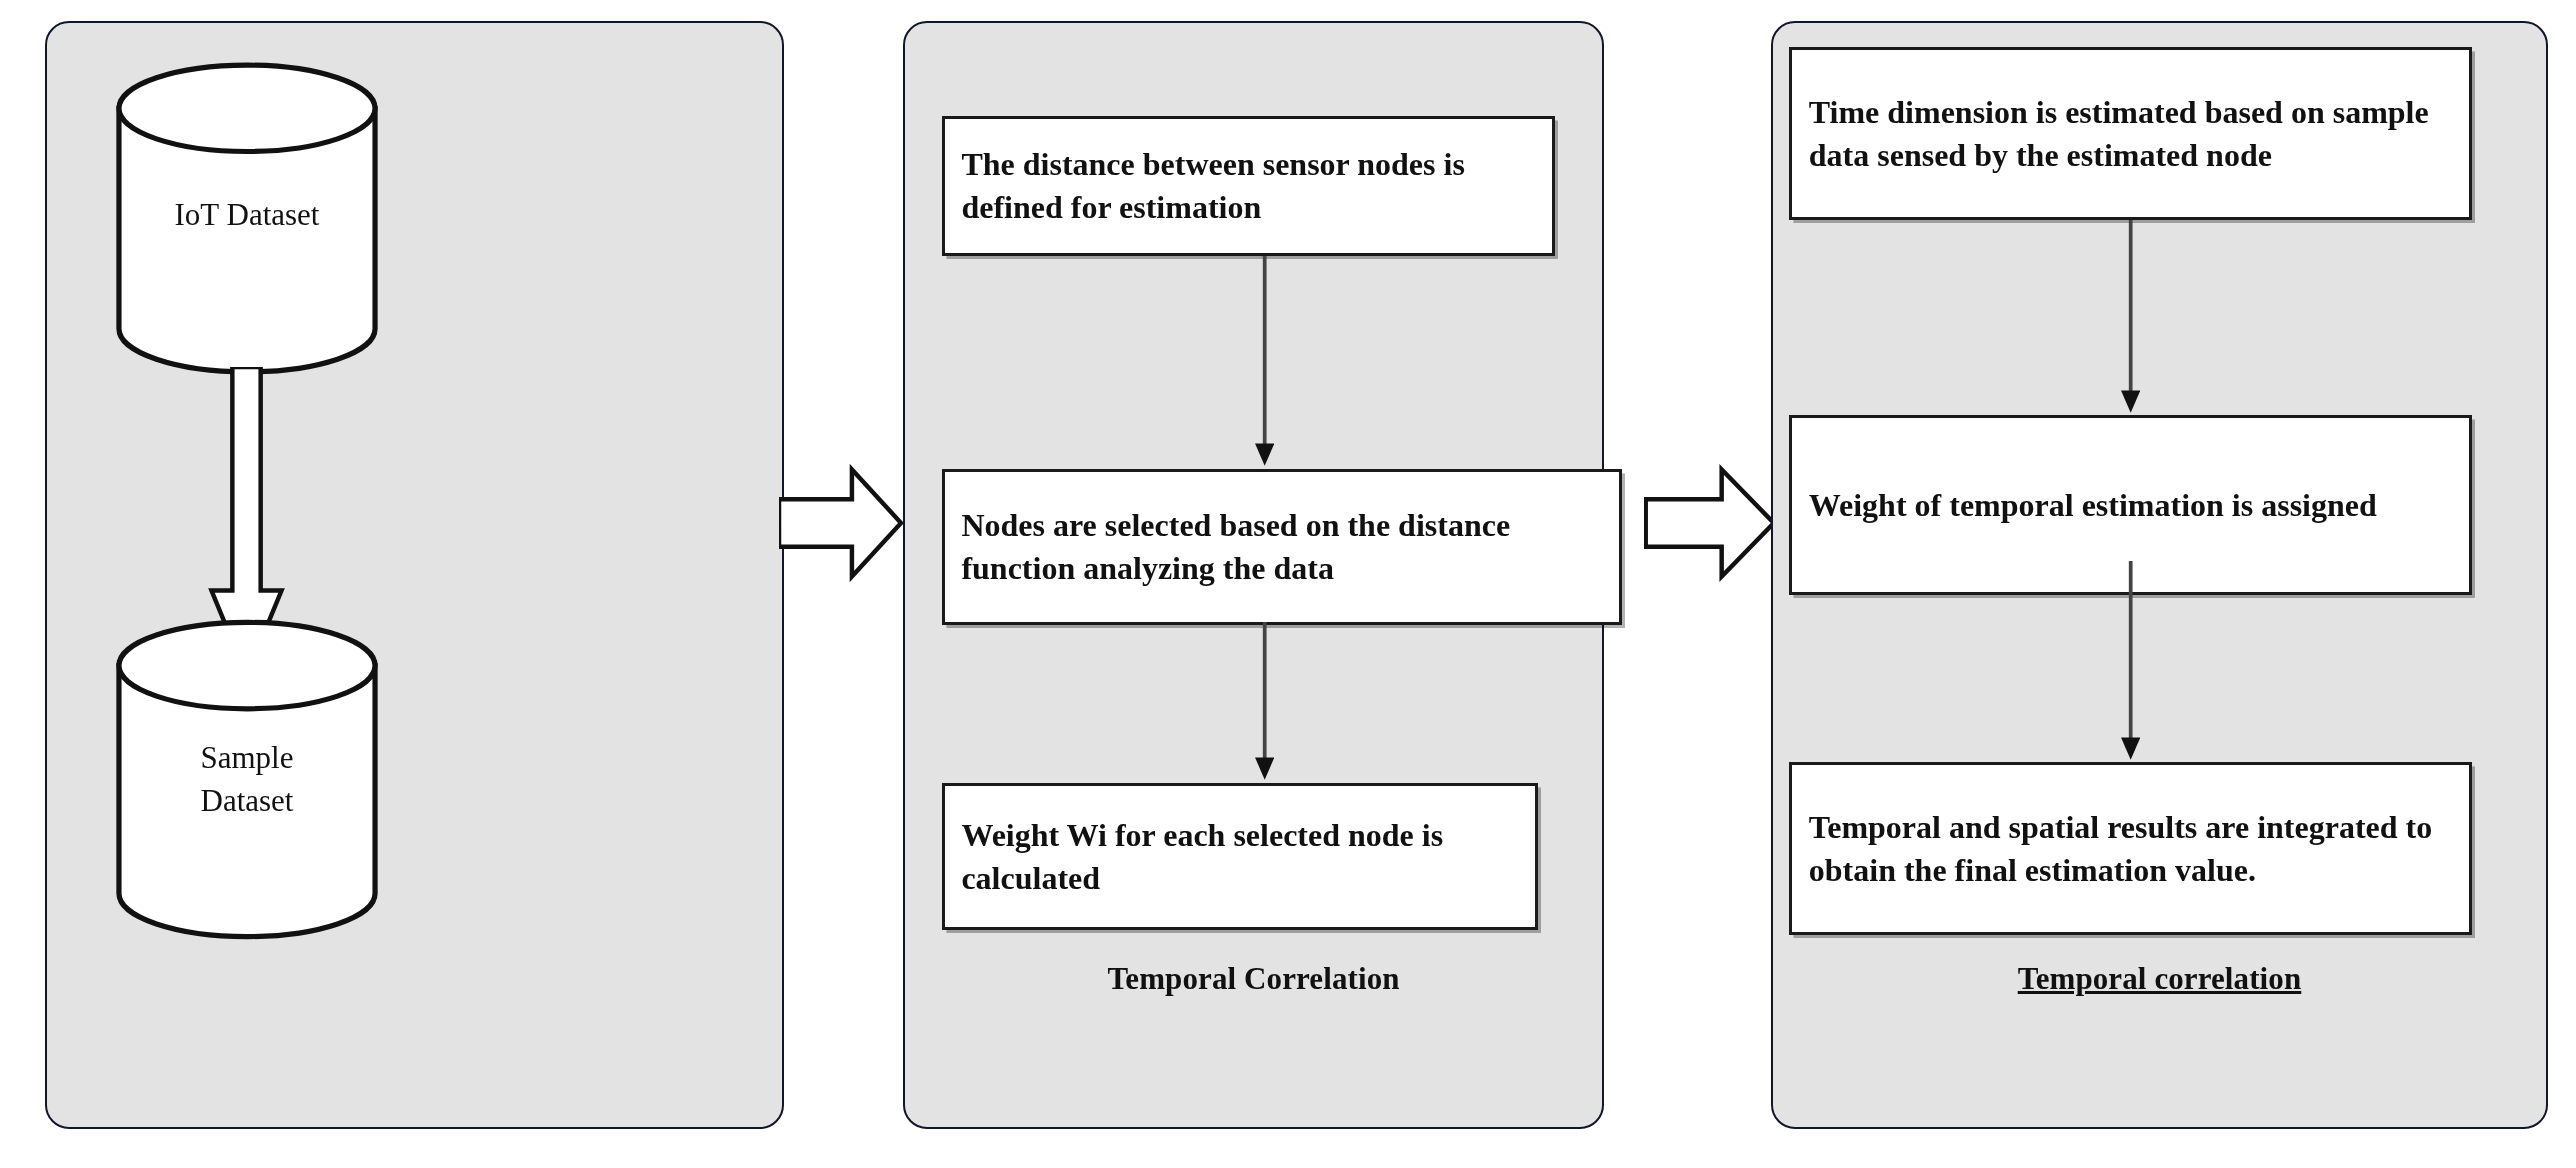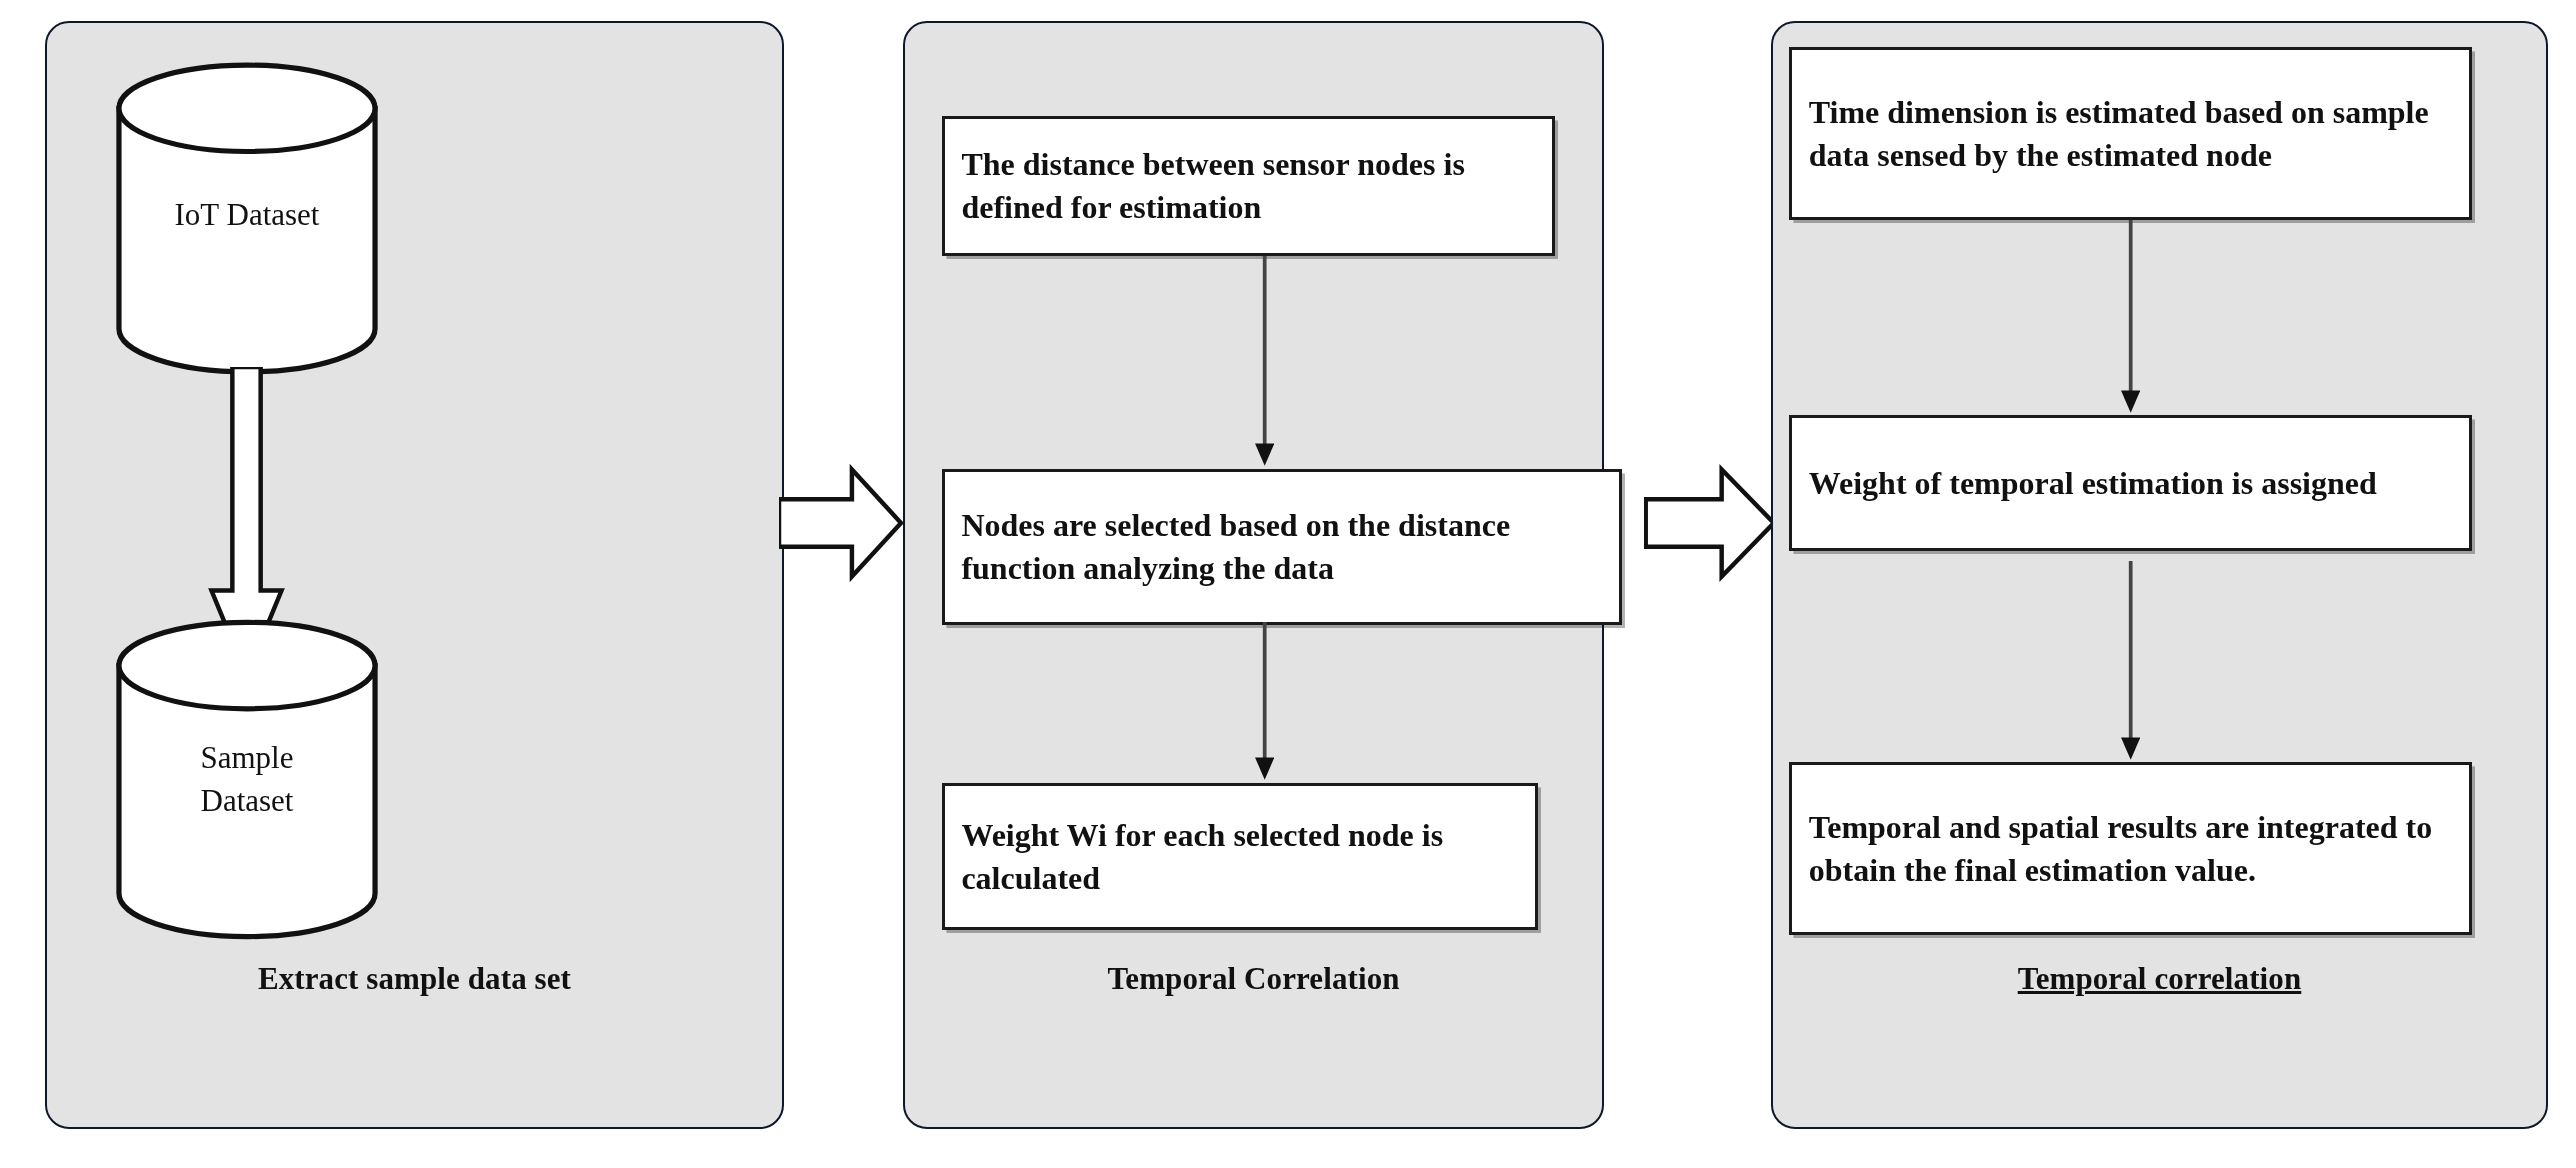--- a/index.html
+++ b/index.html
@@ -54,21 +54,20 @@
 
   <div class="cyl" style="left:66px;top:596px;width:268px;height:321px;">
     <svg width="268" height="321" viewBox="0 0 360 430" aria-hidden="true">
       <path d="M8,62 L8,368 A172,58 0 0,0 352,368 L352,62 Z" fill="#ffffff" stroke="#111111" stroke-width="7"></path>
       <ellipse cx="180" cy="62" rx="172" ry="58" fill="#ffffff" stroke="#111111" stroke-width="7"></ellipse>
     </svg>
     <div class="cyl-text" style="top:119px;">Sample</div>
     <div class="cyl-text" style="top:162px;">Dataset</div>
   </div>
 
-  <div class="panel-label" style="top:938px;">Extract sample data set</div>
 </div>
 
 <div class="blockarrow" style="left:779px;top:453px;width:125px;height:140px;">
   <svg width="125" height="140" viewBox="0 0 168 188" aria-hidden="true">
     <path d="M0,62 L98,62 L98,22 L164,94 L98,166 L98,126 L0,126 Z" fill="#ffffff" stroke="#111111" stroke-width="6" stroke-linejoin="miter"></path>
   </svg>
 </div>
 
 <div class="panel" style="left:903px;top:21px;width:701px;height:1108px;">
 
@@ -113,21 +112,21 @@
     <div class="txt">Time dimension is estimated based on sample data sensed by the estimated node</div>
   </div>
 
   <div class="conn" style="left:348px;top:197px;width:19.4px;height:195px;">
     <svg width="19.4" height="195" viewBox="0 0 26 262" aria-hidden="true">
       <line x1="13" y1="0" x2="13" y2="239" stroke="#444444" stroke-width="5"></line>
       <path d="M13,259 L0,229 L26,229 Z" fill="#111111"></path>
     </svg>
   </div>
 
-  <div class="pbox" style="left:16.4px;top:392px;width:683px;height:136px;">
+  <div class="pbox" style="left:16.4px;top:392px;width:683px;height:180px;">
     <div class="txt">Weight of temporal estimation is assigned</div>
   </div>
 
   <div class="conn" style="left:348px;top:538px;width:19.4px;height:201px;">
     <svg width="19.4" height="201" viewBox="0 0 26 270" aria-hidden="true">
       <line x1="13" y1="0" x2="13" y2="247" stroke="#444444" stroke-width="5"></line>
       <path d="M13,267 L0,237 L26,237 Z" fill="#111111"></path>
     </svg>
   </div>
 

